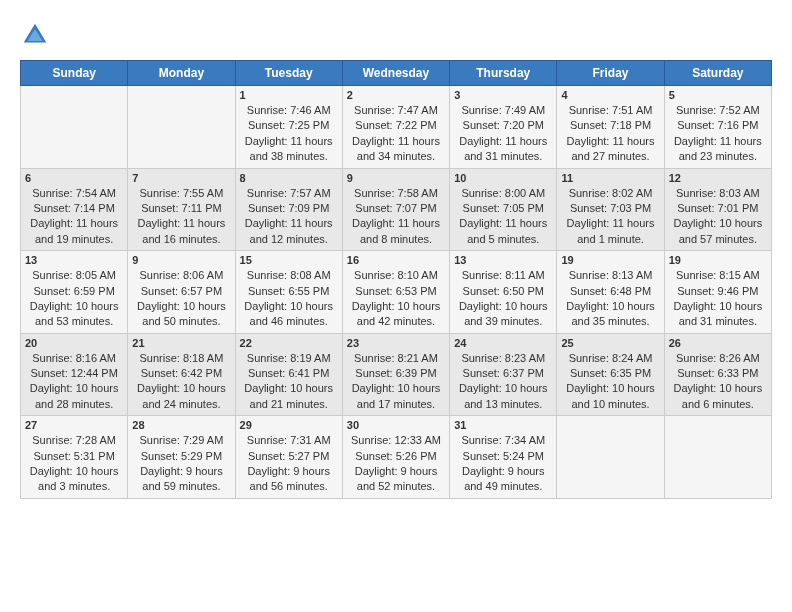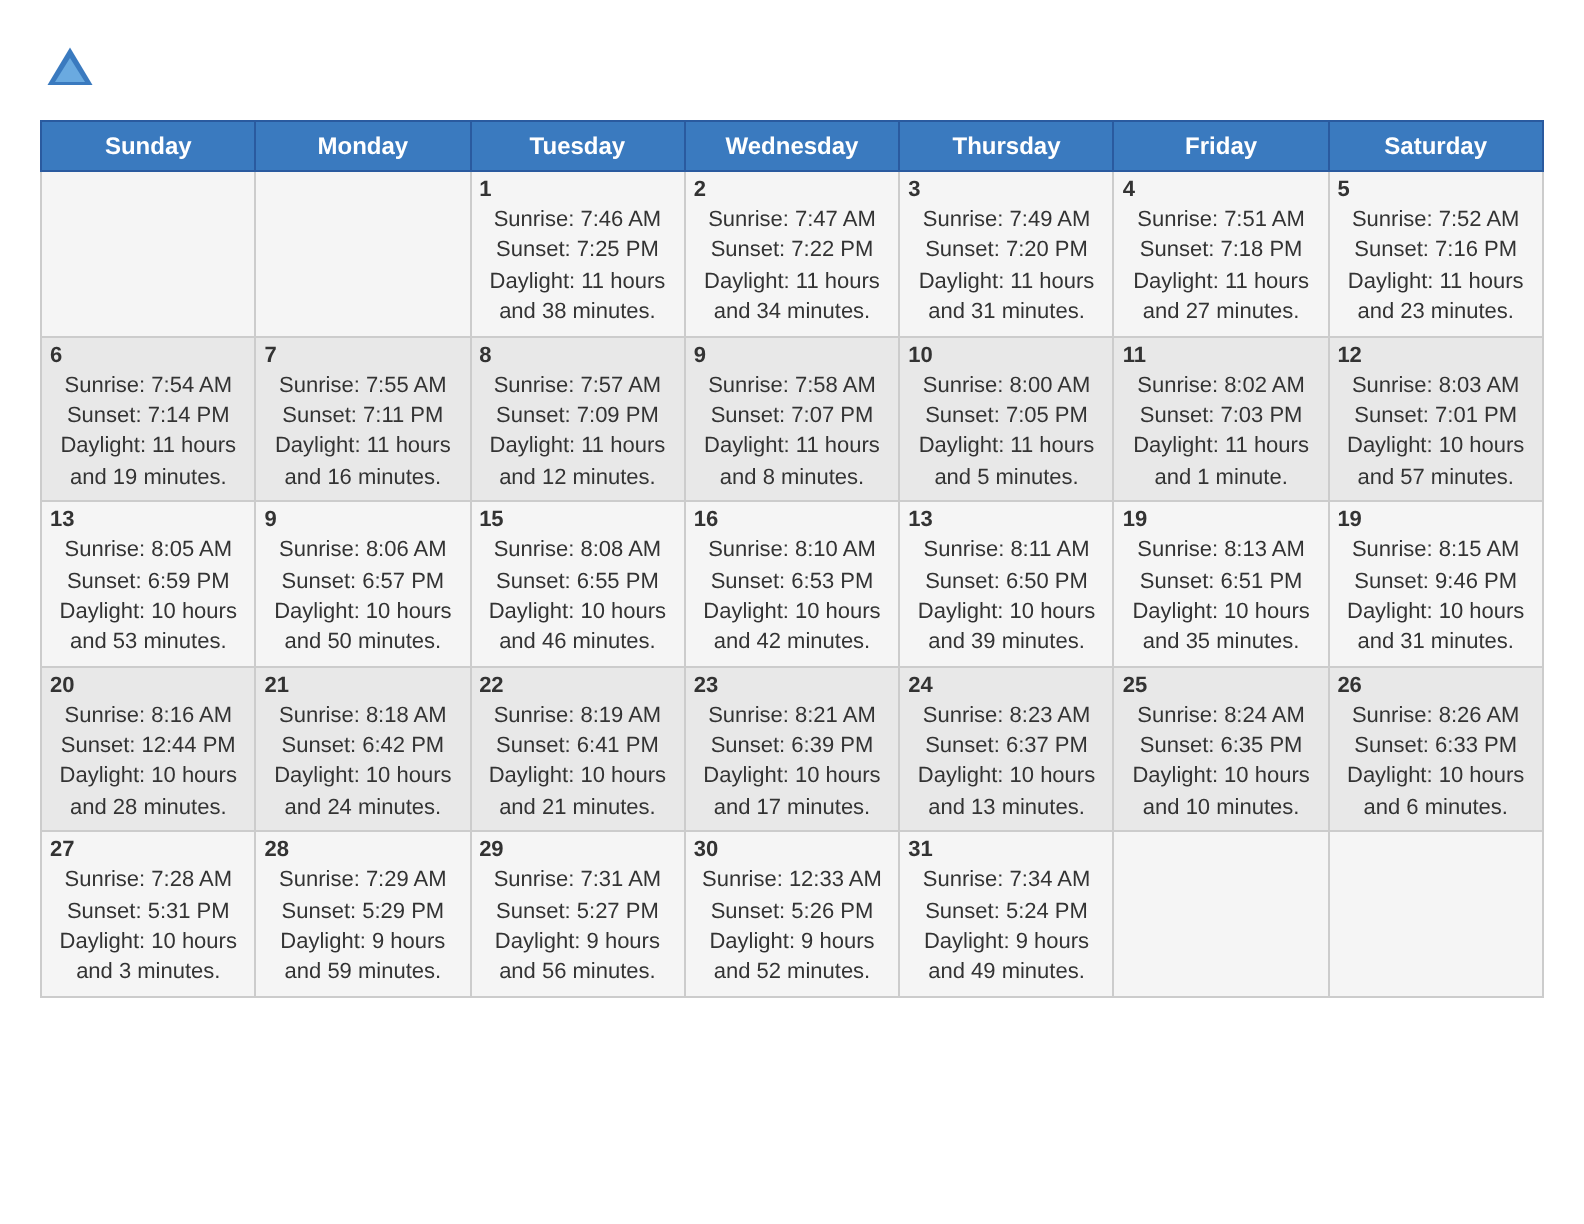--- a/index.html
+++ b/index.html
@@ -225,21 +225,21 @@
         </td>
         <td>
           <span class="day-num">13</span>
           <div class="day-info">Sunrise: 8:11 AM
 Sunset: 6:50 PM
 Daylight: 10 hours and 39 minutes.</div>
         </td>
         <td>
           <span class="day-num">19</span>
           <div class="day-info">Sunrise: 8:13 AM
-Sunset: 6:51 PM
+Sunset: 6:48 PM
 Daylight: 10 hours and 35 minutes.</div>
         </td>
         <td>
           <span class="day-num">19</span>
           <div class="day-info">Sunrise: 8:15 AM
 Sunset: 9:46 PM
 Daylight: 10 hours and 31 minutes.</div>
         </td>
       </tr>
       <tr>

